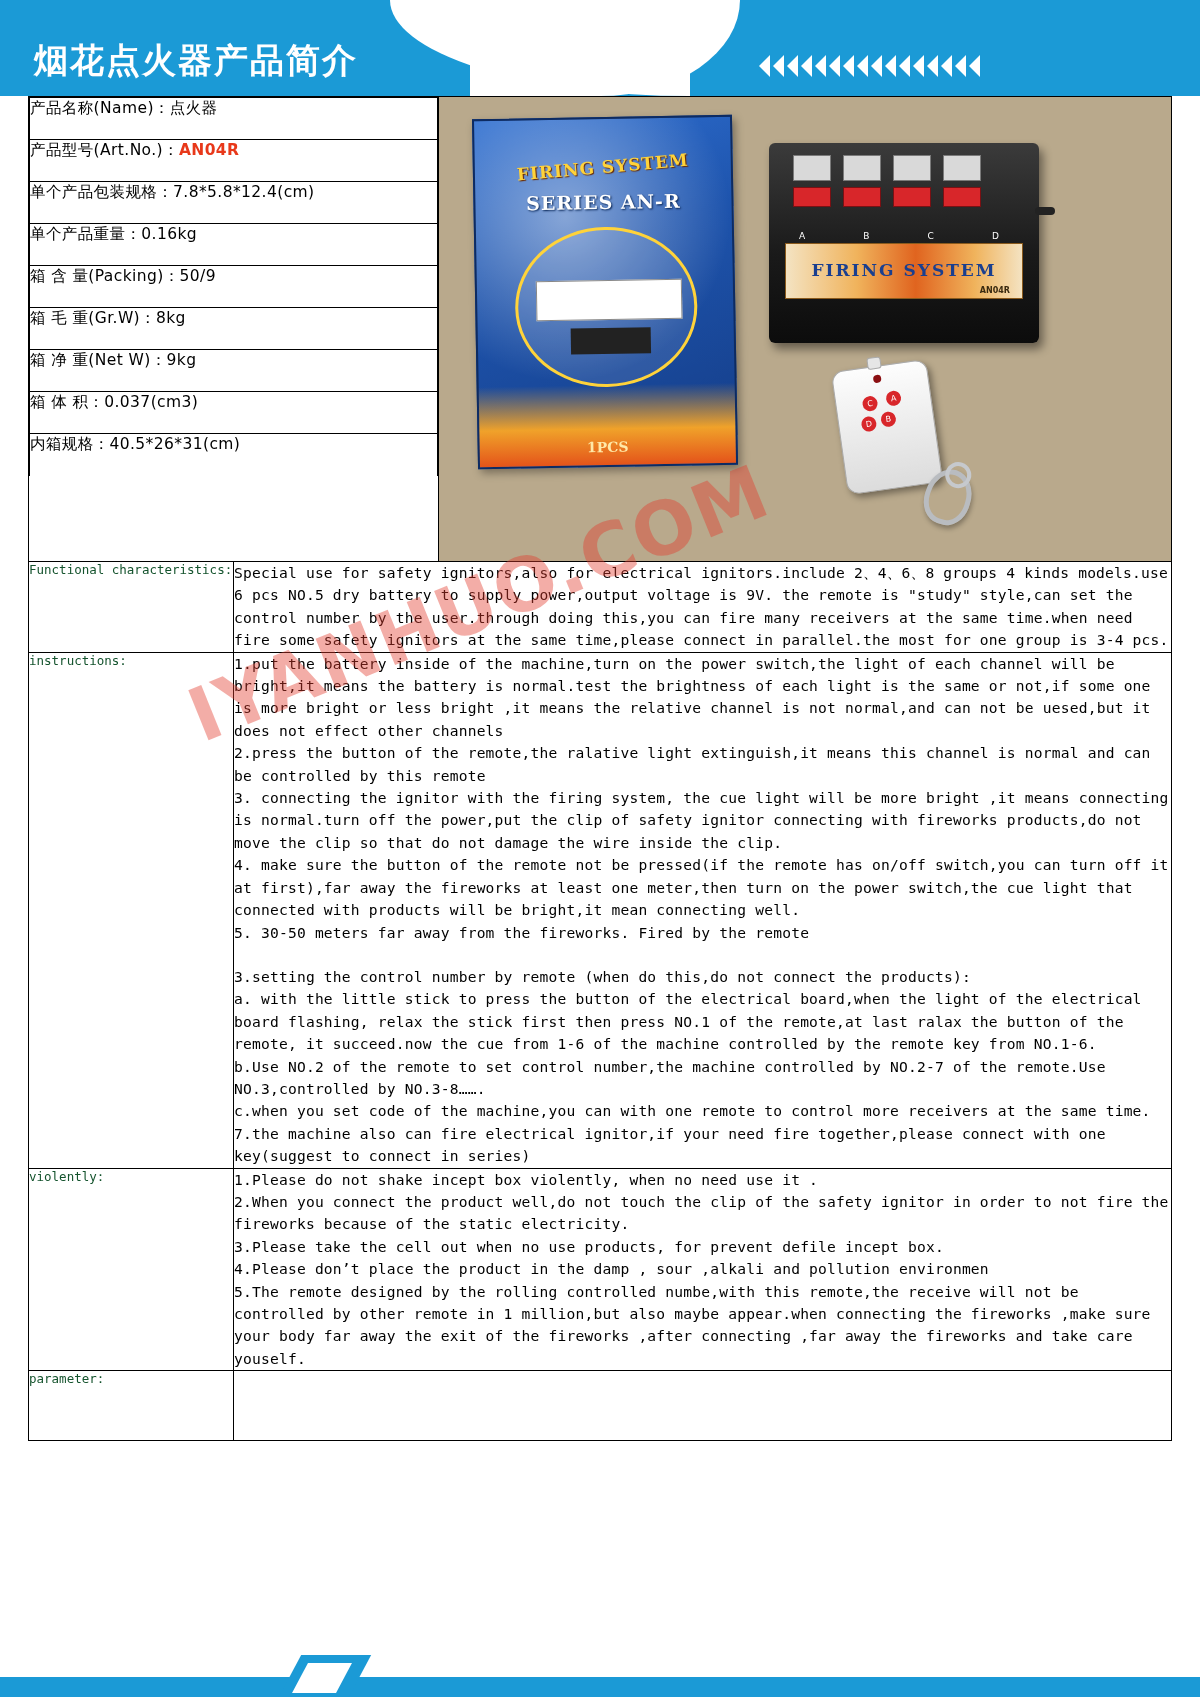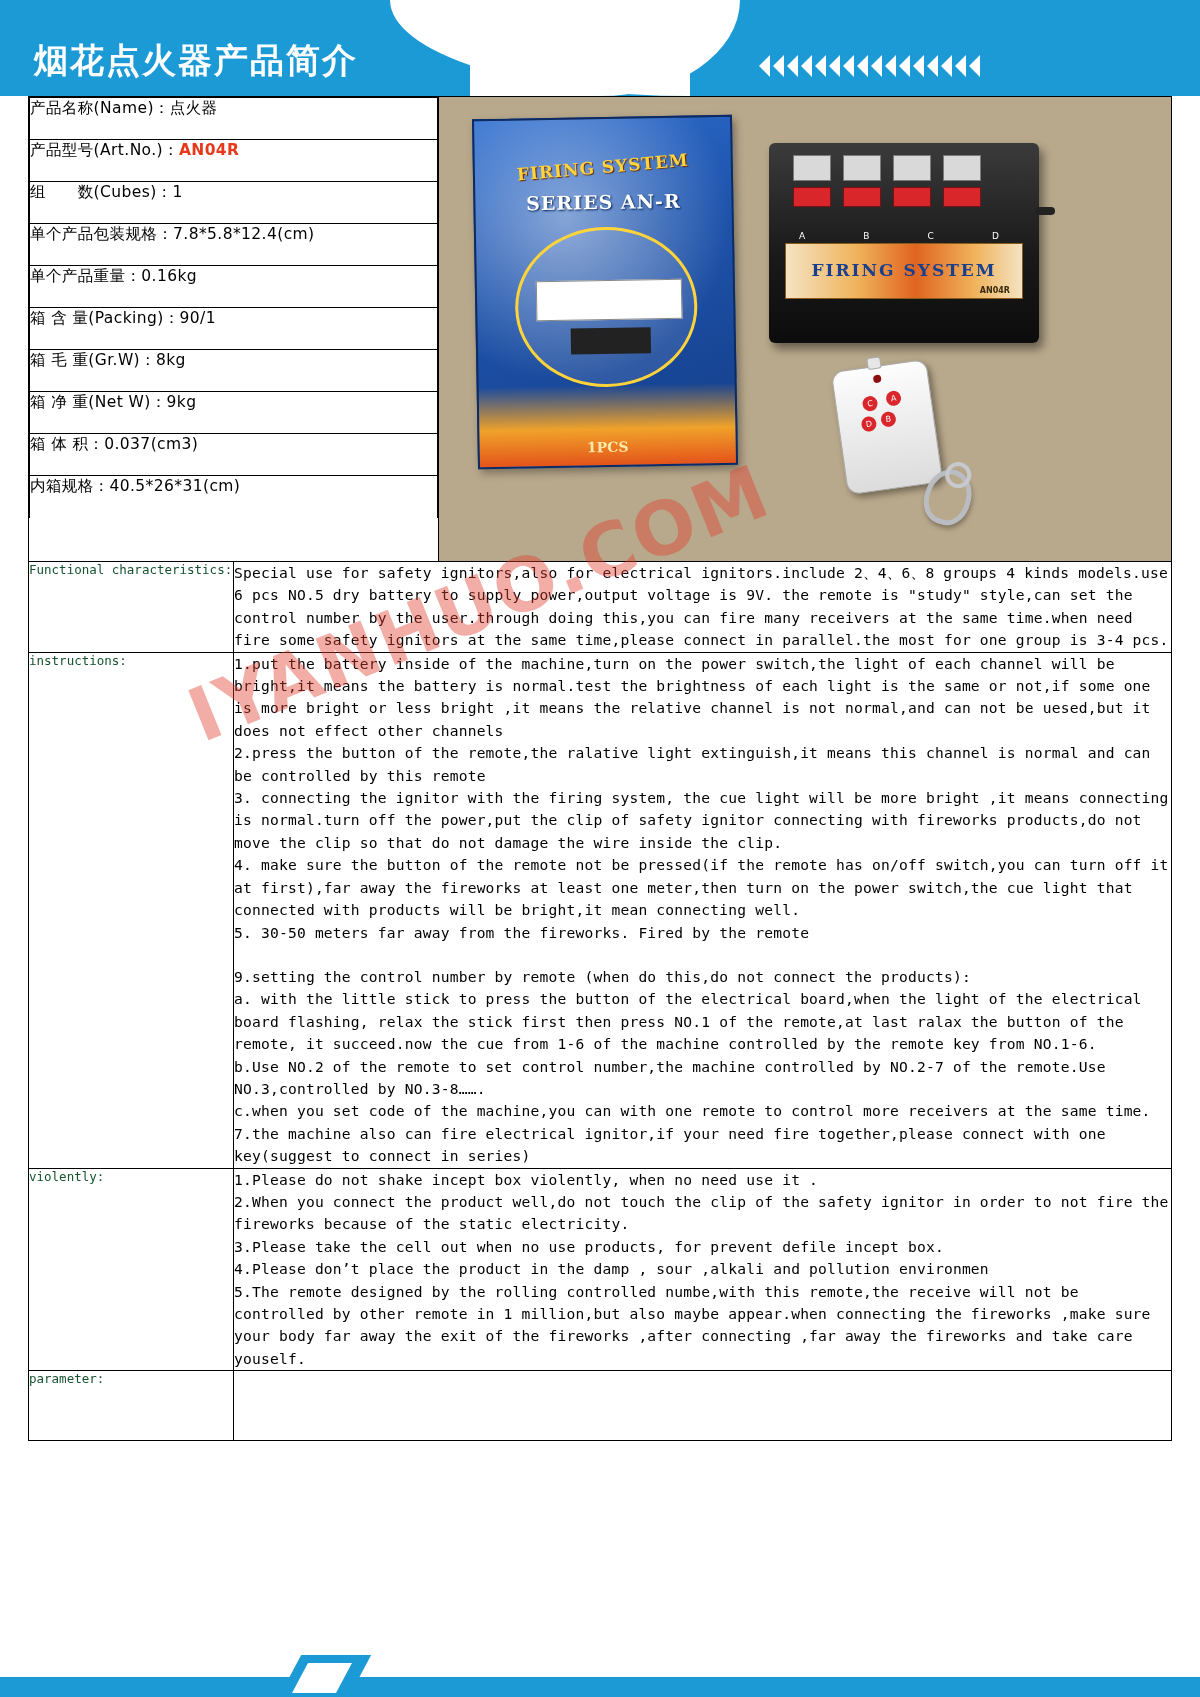--- a/index.html
+++ b/index.html
@@ -410,30 +410,27 @@
     <td class="spec-cell" colspan="2">
       <table class="spec-table">
         <tbody>
                 <tr>
                   <td>产品名称(Name)：点火器</td>
                 </tr>
         <tr>
                   <td><span>产品型号(Art.No.)：</span><span class="hl">AN04R</span></td>
                 </tr>
         <tr>
-                  <td>组　　数(Cubes)：1</td>
-                </tr>
-        <tr>
                   <td>单个产品包装规格：7.8*5.8*12.4(cm)</td>
                 </tr>
         <tr>
                   <td>单个产品重量：0.16kg</td>
                 </tr>
         <tr>
-                  <td>箱 含 量(Packing)：90/1</td>
+                  <td>箱 含 量(Packing)：50/9</td>
                 </tr>
         <tr>
                   <td>箱 毛 重(Gr.W)：8kg</td>
                 </tr>
         <tr>
                   <td>箱 净 重(Net W)：9kg</td>
                 </tr>
         <tr>
                   <td>箱 体 积：0.037(cm3)</td>
                 </tr>
@@ -509,21 +506,21 @@
 
   <tr>
     <td class="lbl-cell">instructions:</td>
     <td class="txt-cell" colspan="2">
       <p>1.put the battery inside of the machine,turn on the power switch,the light of each channel will be bright,it means the battery is normal.test the brightness of each light is the same or not,if some one is more bright or less bright ,it means the relative channel is not normal,and can not be uesed,but it does not effect other channels</p>
       <p>2.press the button of the remote,the ralative light extinguish,it means this channel is normal and can be controlled by this remote</p>
       <p>3. connecting the ignitor with the firing system, the cue light will be more bright ,it means connecting is normal.turn off the power,put the clip of safety ignitor connecting with fireworks products,do not move the clip so that do not damage the wire inside the clip.</p>
       <p>4. make sure the button of the remote not be pressed(if the remote has on/off switch,you can turn off it at first),far away the fireworks at least one meter,then turn on the power switch,the cue light that connected with products will be bright,it mean connecting well.</p>
       <p>5. 30-50 meters far away from the fireworks. Fired by the remote</p>
       <p class="blank-line">&nbsp;</p>
-      <p>9.setting the control number by remote (when do this,do not connect the products):</p>
+      <p>3.setting the control number by remote (when do this,do not connect the products):</p>
       <p>a. with the little stick to press the button of the electrical board,when the light of the electrical board flashing, relax the stick first then press NO.1 of the remote,at last ralax the button of the remote, it succeed.now the cue from 1-6 of the machine controlled by the remote key from NO.1-6.</p>
       <p>b.Use NO.2 of the remote to set control number,the machine controlled by NO.2-7 of the remote.Use NO.3,controlled by NO.3-8…….</p>
       <p>c.when you set code of the machine,you can with one remote to control more receivers at the same time.</p>
       <p>7.the machine also can fire electrical ignitor,if your need fire together,please connect with one key(suggest to connect in series)</p>
     </td>
   </tr>
 
   <tr>
     <td class="lbl-cell">violently:</td>
     <td class="txt-cell" colspan="2">

